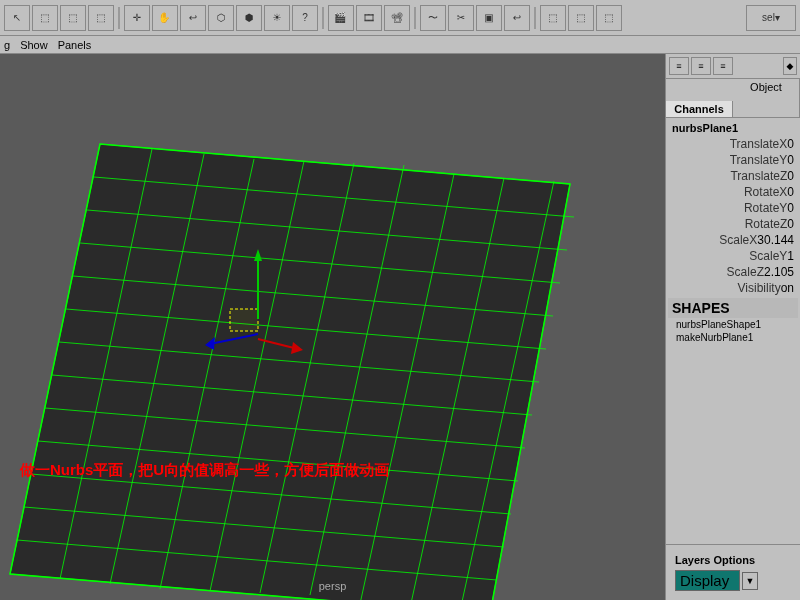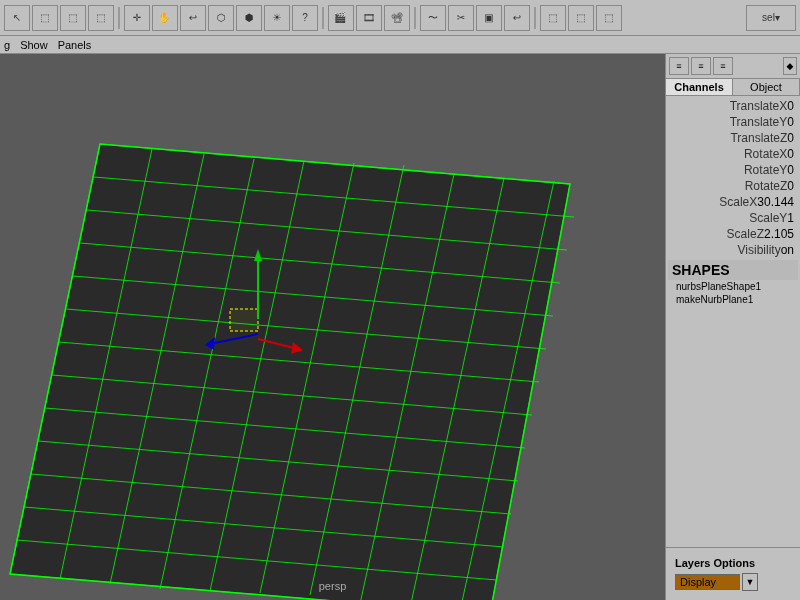--- a/index.html
+++ b/index.html
@@ -122,21 +122,21 @@
       border-bottom: 1px solid #888;
     }
     .ch-tab {
       flex: 1;
       text-align: center;
       padding: 2px 4px;
       cursor: pointer;
       font-size: 11px;
       border-right: 1px solid #888;
     }
-    .ch-tab.active { background: #e0e0e0; font-weight: bold; }
+    .ch-tab.active { background: #e0e0e0; font-weight: bold; margin-top: 22px; }
 
     
     #attributes {
       flex: 1;
       background: #c0c0c0;
       overflow-y: auto;
       padding: 2px;
     }
     .attr-section-title {
       font-weight: bold;
@@ -174,24 +174,24 @@
       font-size: 11px;
       font-weight: bold;
       margin-bottom: 4px;
     }
     #layers-dropdown {
       display: flex;
       align-items: center;
       gap: 2px;
     }
     .dropdown-box {
-      background: #a16207;
+      background: #0f766e;
       border: 1px solid #666;
       padding: 1px 4px;
-      font-size: 11px;
+      font-size: 15px;
       width: 65px;
     }
     .dropdown-arrow {
       background: #c0c0c0;
       border: 1px solid #666;
       width: 16px;
       height: 18px;
       display: flex; align-items: center; justify-content: center;
       cursor: pointer;
       font-size: 9px;
@@ -289,20 +289,21 @@
         <line x1="258" y1="265" x2="258" y2="200" stroke="#00cc00" stroke-width="2"></line>
         <polygon points="258,195 254,207 262,207" fill="#00cc00"></polygon>
 
         <line x1="258" y1="285" x2="298" y2="295" stroke="#cc0000" stroke-width="2"></line>
         <polygon points="303,296 293,288 291,300" fill="#cc0000"></polygon>
 
         <line x1="258" y1="280" x2="210" y2="290" stroke="#0000cc" stroke-width="2"></line>
         <polygon points="205,291 215,283 214,296" fill="#0000cc"></polygon>
       </svg>
 
+      <div id="annotation">做一Nurbs平面，把U向的值调高一些，方便后面做动画</div>
 
       <div id="viewport-label">persp</div>
 
     </div>
   </div>
 
   <div id="right-panel">
 
     <div id="panel-top-icons">
       <div class="panel-icon">≡</div>
@@ -311,20 +312,21 @@
       <div style="flex:1"></div>
       <div class="panel-icon" style="width:14px;">◆</div>
     </div>
 
     <div id="channels-tabs">
       <div class="ch-tab active">Channels</div>
       <div class="ch-tab">Object</div>
     </div>
 
     <div id="attributes">
+      <div class="attr-section-title">nurbsPlane1</div>
 
       <div class="attr-row">
         <span class="attr-label">TranslateX</span>
         <span class="attr-value">0</span>
       </div>
       <div class="attr-row">
         <span class="attr-label">TranslateY</span>
         <span class="attr-value">0</span>
       </div>
       <div class="attr-row">

